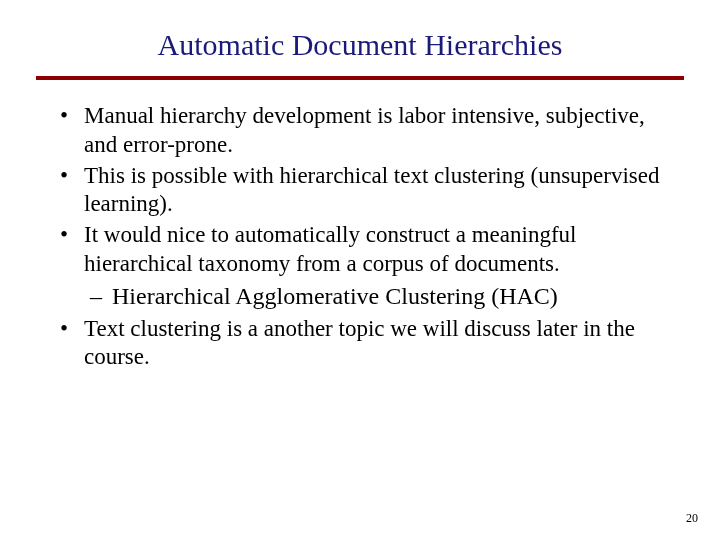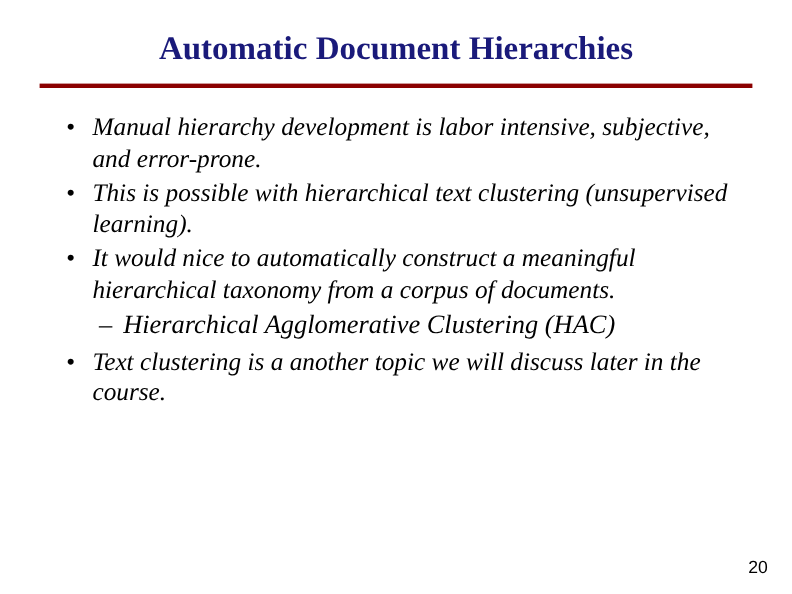--- a/index.html
+++ b/index.html
@@ -8,33 +8,32 @@
     font-family: "Times New Roman", Times, serif;
     background: #fff;
     color: #000;
     position: relative;
     padding: 28px 48px 0 48px;
   }
   .title {
     color: #1a1a7a;
     font-size: 30px;
     text-align: center;
-    font-weight: 700;
+    font-weight: 400;
     margin-bottom: 14px;
   }
   .rule {
     height: 4px;
     background: #8b0000;
     margin: 0 -12px 22px -12px;
   }
   .bullets {
     font-size: 23px;
     line-height: 1.25;
     padding-left: 6px;
-    font-style: italic;
   }
   .bullets > li {
     list-style: none;
     position: relative;
     padding-left: 30px;
     margin-bottom: 2px;
   }
   .bullets > li::before {
     content: "•";
     position: absolute;
@@ -55,22 +54,22 @@
   .sub > li::before {
     content: "–";
     position: absolute;
     left: 6px;
     top: 0;
   }
   .pagenum {
     position: absolute;
     right: 22px;
     bottom: 14px;
-    font-family: Liberation Sans, sans-serif;
-    font-size: 16px;
+    font-family: Liberation Serif, serif;
+    font-size: 12px;
   }
 </style>
 </head>
 <body>
 
 <h1 class="title">Automatic Document Hierarchies</h1>
 <div class="rule"></div>
 
 <ul class="bullets">
   <li>Manual hierarchy development is labor intensive, subjective, and error-prone.</li>

